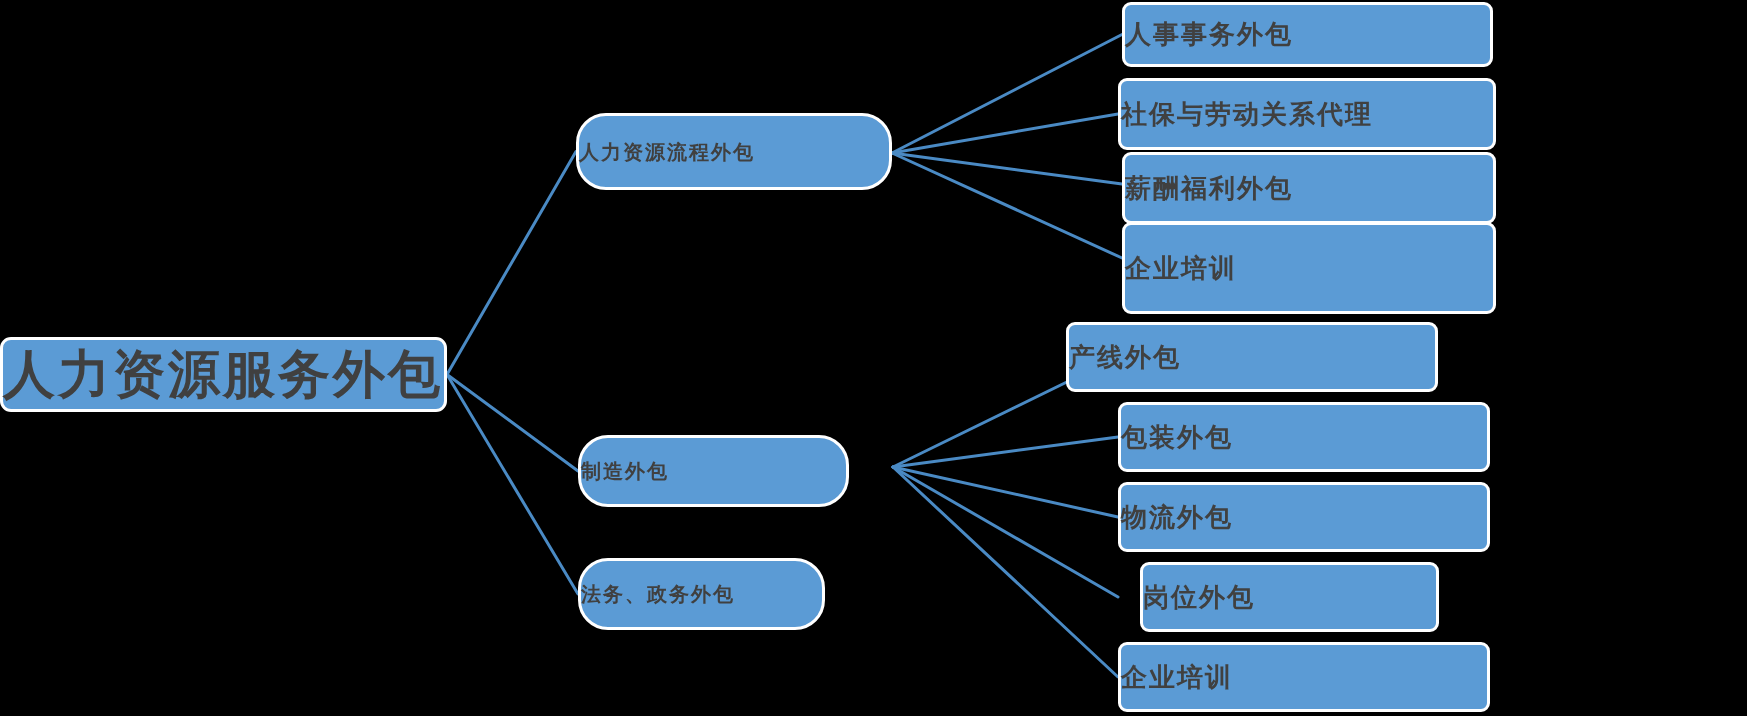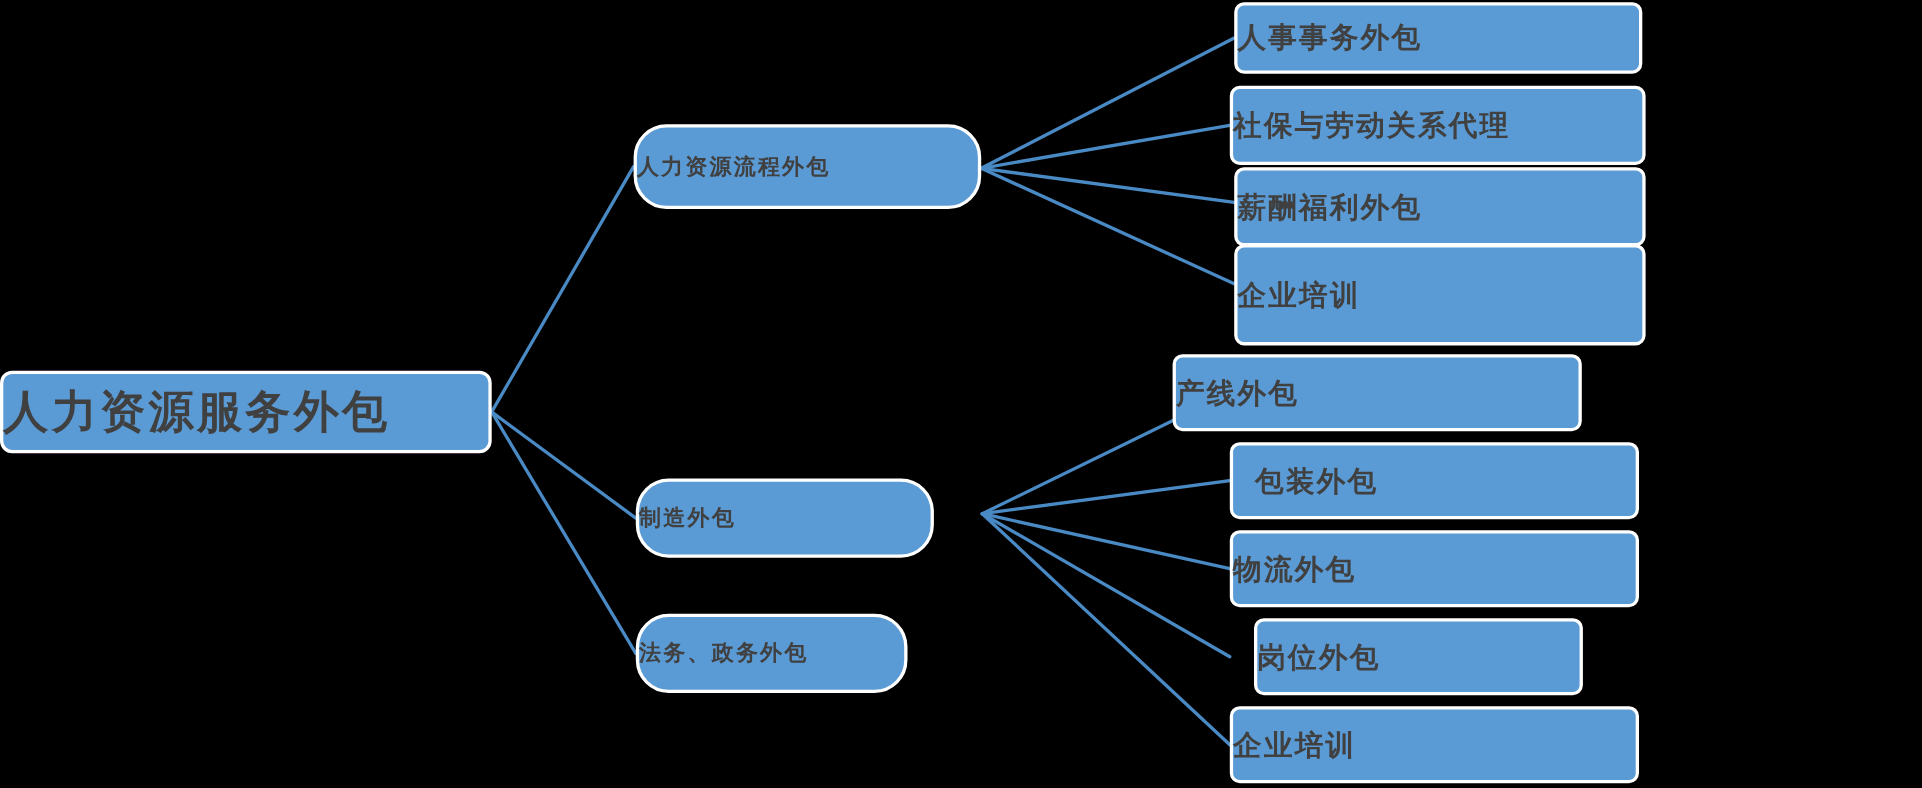--- a/index.html
+++ b/index.html
@@ -35,21 +35,21 @@
     border: 3px solid #FFFFFF;
     border-radius: 9px;
     color: #404040;
     text-align: center;
     line-height: 1.1;
     letter-spacing: 1px;
     white-space: nowrap;
     z-index: 2;
   }
   .node.root {
-    font-size: 41px;
+    font-size: 52px;
     font-weight: bold;
     border-radius: 11px;
     letter-spacing: 3px;
   }
   .node.level2 {
     font-size: 20px;
     font-weight: bold;
     letter-spacing: 2px;
     border-radius: 30px;
   }
@@ -95,21 +95,21 @@
       </div>
       <div class="node leaf" style="left: 1122px; top: 222px; width: 374px; height: 92px;">
         <span>企业培训</span>
       </div>
       <div class="node level2" style="left: 578px; top: 435px; width: 271px; height: 72px;">
         <span>制造外包</span>
       </div>
       <div class="node leaf" style="left: 1066px; top: 322px; width: 372px; height: 70px;">
         <span>产线外包</span>
       </div>
-      <div class="node leaf" style="left: 1118px; top: 402px; width: 372px; height: 70px; padding-left: 20px;">
+      <div class="node leaf" style="left: 1118px; top: 402px; width: 372px; height: 70px;">
         <span>包装外包</span>
       </div>
       <div class="node leaf" style="left: 1118px; top: 482px; width: 372px; height: 70px;">
         <span>物流外包</span>
       </div>
       <div class="node leaf" style="left: 1140px; top: 562px; width: 299px; height: 70px;">
         <span>岗位外包</span>
       </div>
       <div class="node leaf" style="left: 1118px; top: 642px; width: 372px; height: 70px;">
         <span>企业培训</span>

